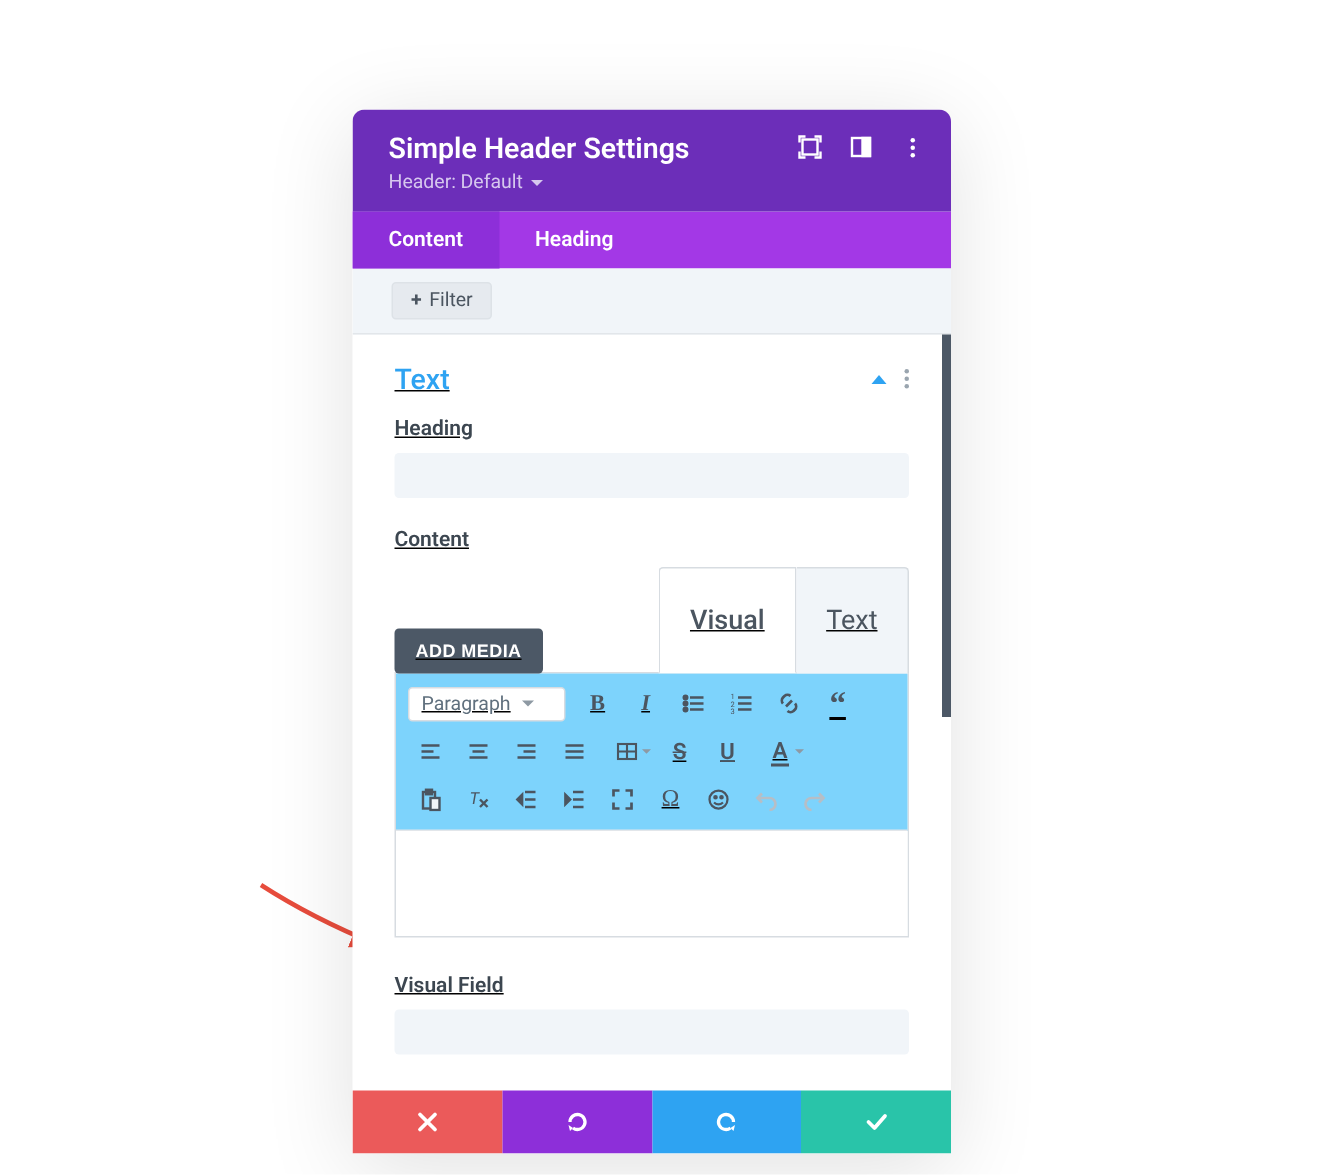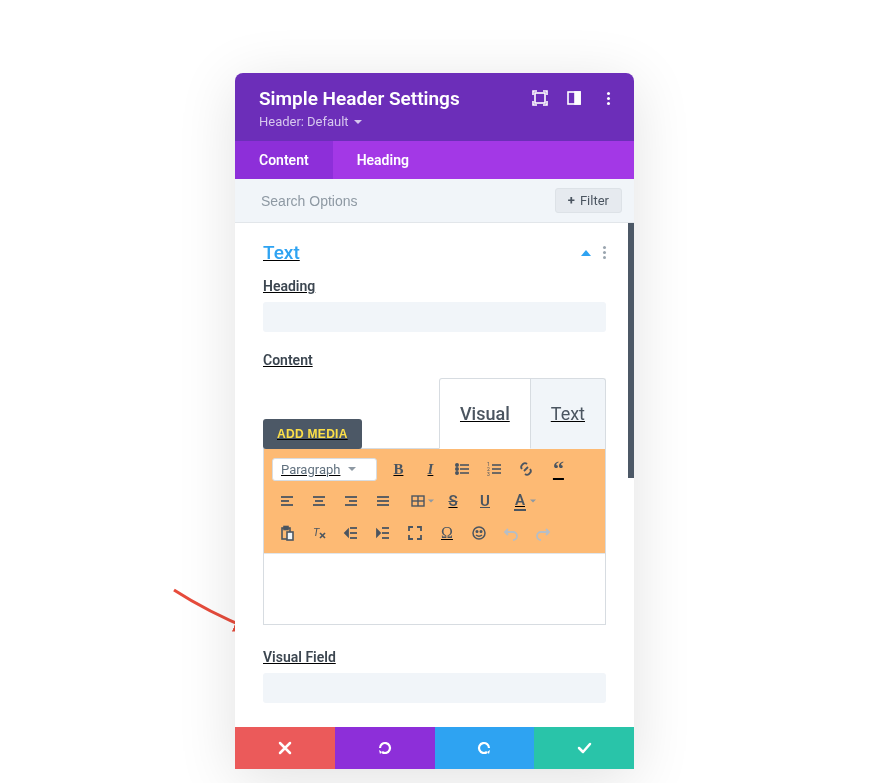--- a/index.html
+++ b/index.html
@@ -155,21 +155,21 @@
   }
   .content-label { margin-bottom: 10px; }
   .media-row {
     display:flex;
     justify-content:space-between;
     align-items:flex-end;
     margin-bottom: 0px;
   }
   .add-media-btn {
     background:#4c5866;
-    color:#fde047;
+    color:#ffffff;
     border:none;
     padding: 8px 14px;
     font-size:12px;
     font-weight:700;
     letter-spacing:0.3px;
     border-radius:3px;
     cursor:pointer;
   }
   .editor-tabs {
     display:flex;
@@ -185,21 +185,21 @@
   }
   .editor-tab.active { background:#fff; font-weight:500; border-bottom:1px solid #fff; position:relative; z-index:2;}
   .editor-tab:first-child  { border-top-left-radius:3px; }
   .editor-tab:last-child   { border-top-right-radius:3px; border-left:none;}
   
   .editor-wrap {
     border:1px solid #d7dce1;
     margin-top:-1px;
   }
   .toolbar {
-    background:#fdba74;
+    background:#7dd3fc;
     border-bottom:1px solid #e2e6ea;
     padding: 4px 6px;
   }
   .toolbar-row {
     display:flex;
     align-items:center;
     gap: 2px;
     flex-wrap:wrap;
     padding: 3px 2px;
   }
@@ -322,21 +322,20 @@
       </div>
     </div>
   </div>
 
   <div class="tabs">
     <div class="tab active">Content</div>
     <div class="tab">Heading</div>
   </div>
 
   <div class="searchbar">
-    <input class="search-input" placeholder="Search Options" style="">
     <div class="filter-btn">
       <span style="font-weight:700;">+</span>
       <span>Filter</span>
     </div>
   </div>
 
   <div class="content-area">
     <div class="scroll-indicator"></div>
     <div class="section">
       <div class="section-header">

